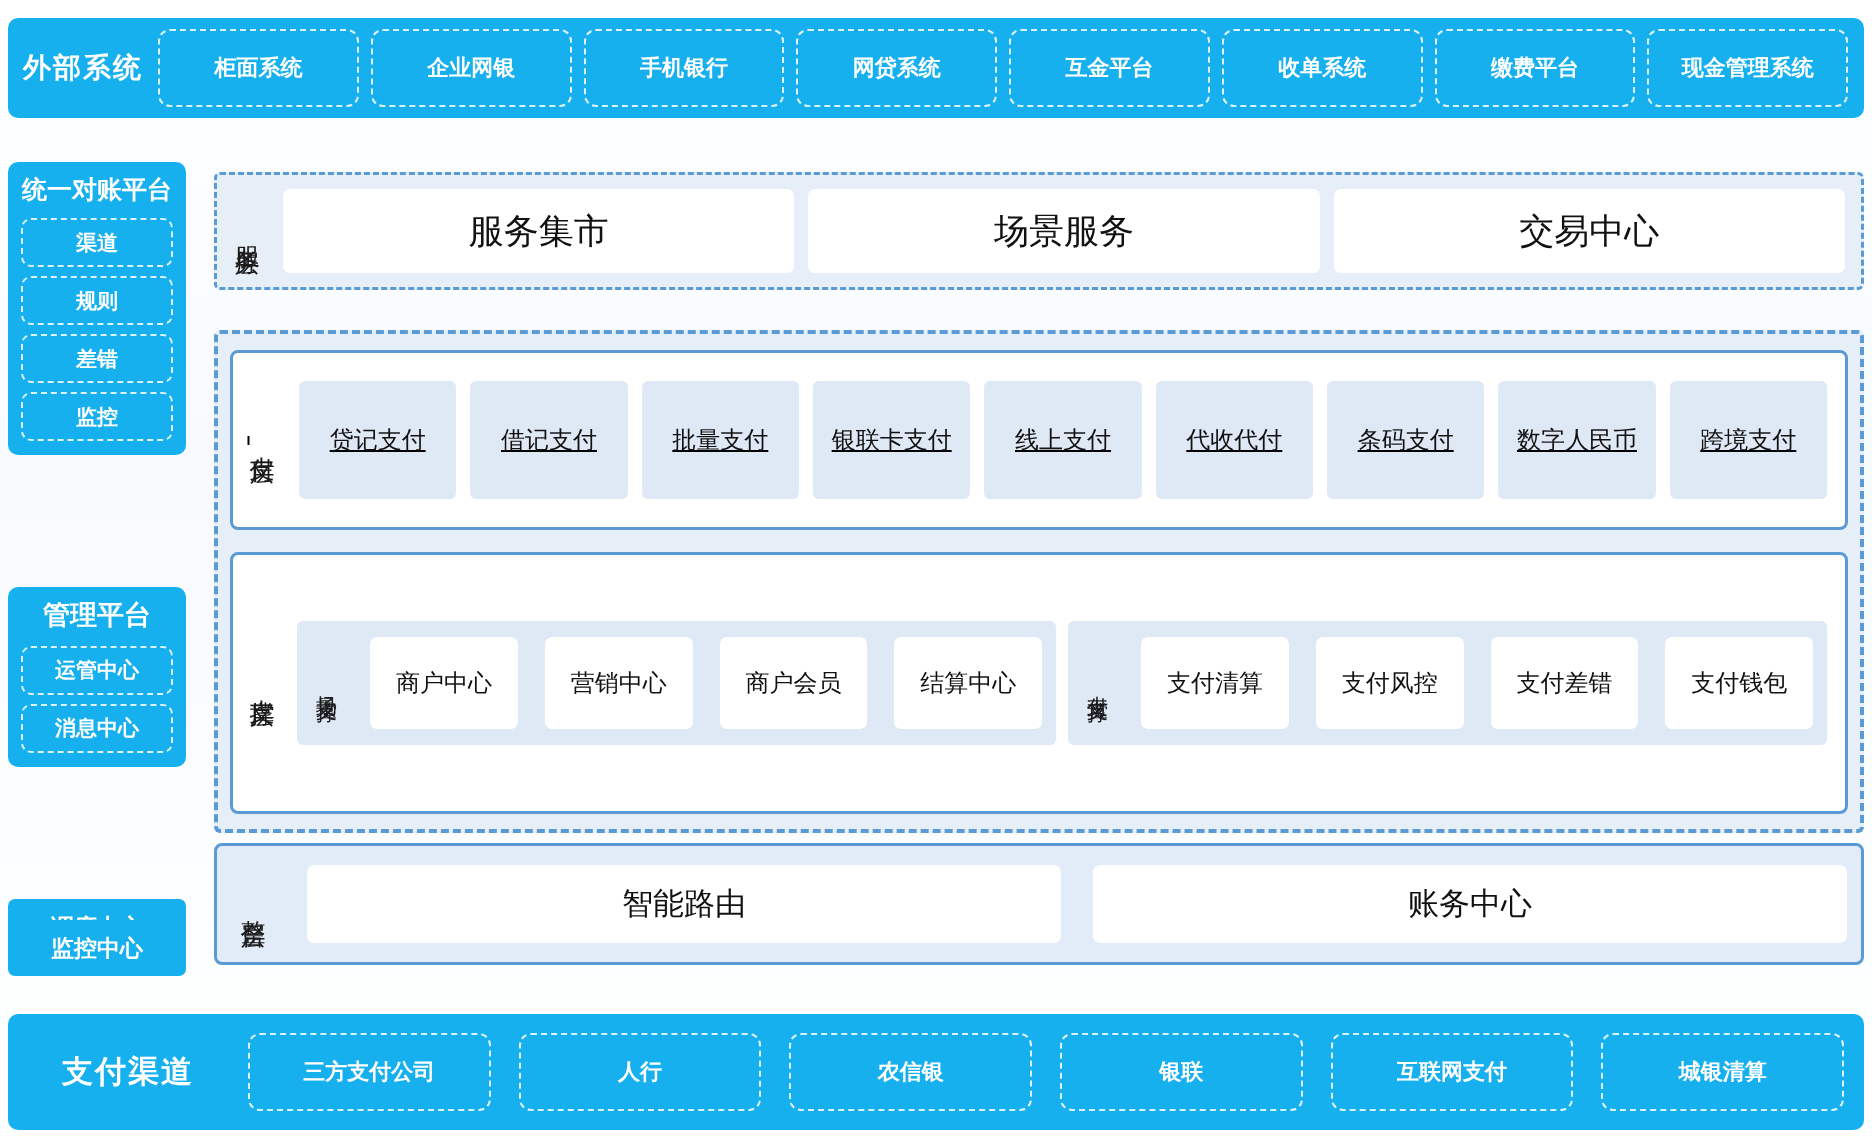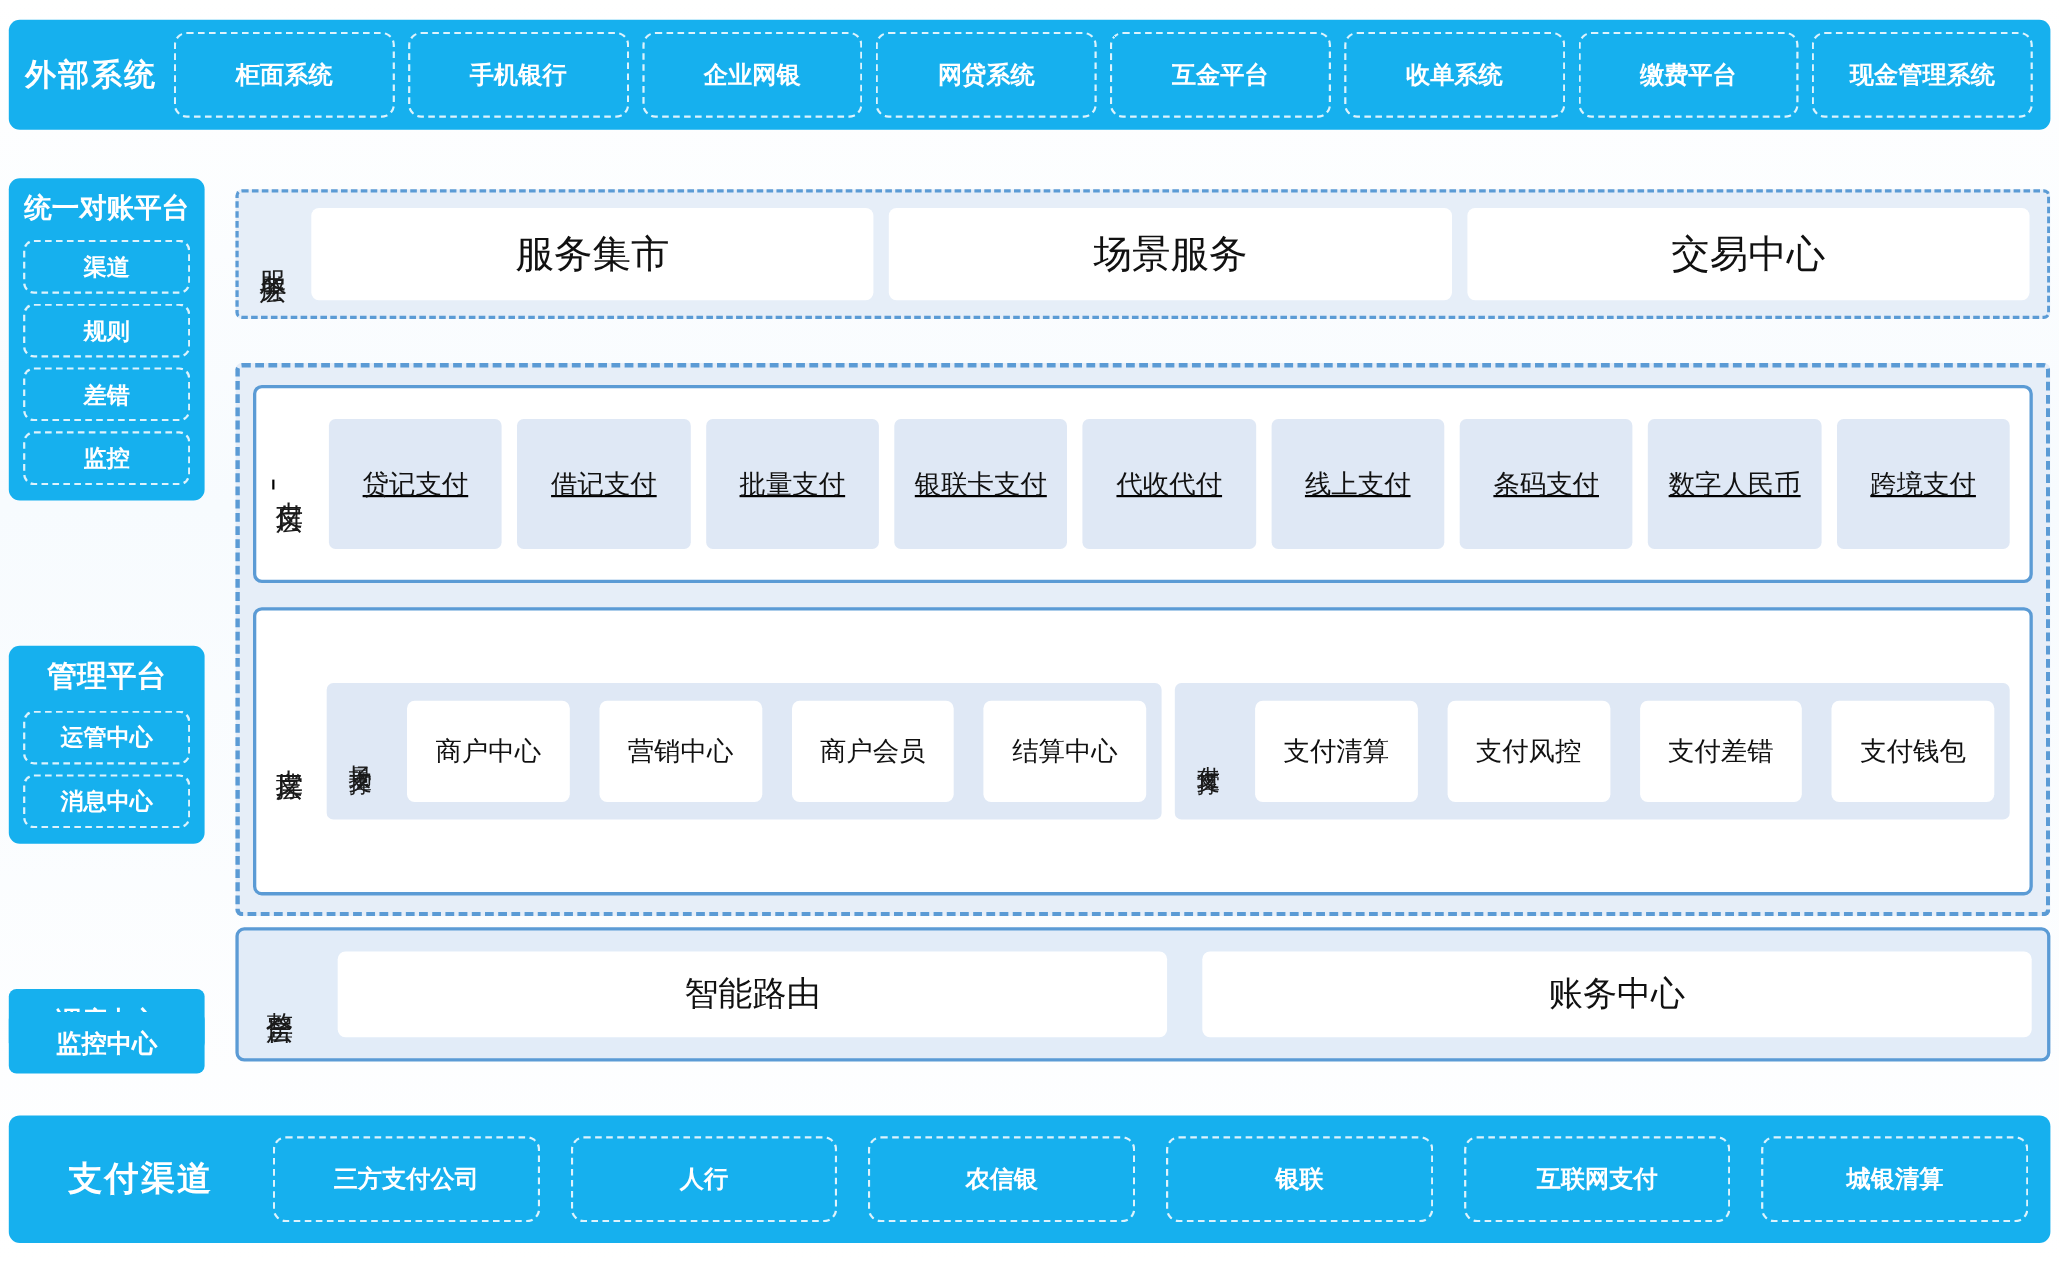--- a/index.html
+++ b/index.html
@@ -192,22 +192,22 @@
 </style>
 </head>
 <body>
 
 <div class="page">
 
   <div class="cyan-bar" style="left:8px; top:18px; width:1856px; height:100px; padding:0 16px 0 0;">
     <div class="cyan-bar-title" style="width:150px;">外部系统</div>
     <div style="display:flex; flex:1 1 auto; gap:12px;text-align:center;">
       <div class="dash-chip">柜面系统</div>
+      <div class="dash-chip">企业网银</div>
       <div class="dash-chip">手机银行</div>
-      <div class="dash-chip">企业网银</div>
       <div class="dash-chip">网贷系统</div>
       <div class="dash-chip">互金平台</div>
       <div class="dash-chip">收单系统</div>
       <div class="dash-chip">缴费平台</div>
       <div class="dash-chip">现金管理系统</div>
     </div>
   </div>
 
   <div class="rail-panel" style="left:8px; top:162px; width:178px;">
     <div class="rail-panel-title">统一对账平台</div>
@@ -235,22 +235,22 @@
 
   <div style="position:absolute; left:214px; top:330px; width:1650px; height:503px;
               background:#e6eef8; border:4px dashed #5b9bd5; border-radius:6px;"></div>
 
   <div class="solid-box" style="left:230px; top:350px; width:1618px; height:180px; padding:0 18px 0 6px; gap:14px;text-decoration:underline;">
     <div class="vlabel" style="width:46px; height:110px;">支付层</div>
     <div class="pay-chip">贷记支付</div>
     <div class="pay-chip">借记支付</div>
     <div class="pay-chip">批量支付</div>
     <div class="pay-chip">银联卡支付</div>
+    <div class="pay-chip">线上支付</div>
     <div class="pay-chip">代收代付</div>
-    <div class="pay-chip">线上支付</div>
     <div class="pay-chip">条码支付</div>
     <div class="pay-chip">数字人民币</div>
     <div class="pay-chip">跨境支付</div>
   </div>
 
   <div class="solid-box" style="left:230px; top:552px; width:1618px; height:262px; padding:0 18px 0 6px; gap:12px;">
     <div class="vlabel" style="width:46px; height:110px;">支撑层</div>
 
     <div class="sub-group" style="flex:1 1 0;">
       <div class="vlabel sm" style="width:32px; height:112px;">场景支撑</div>

